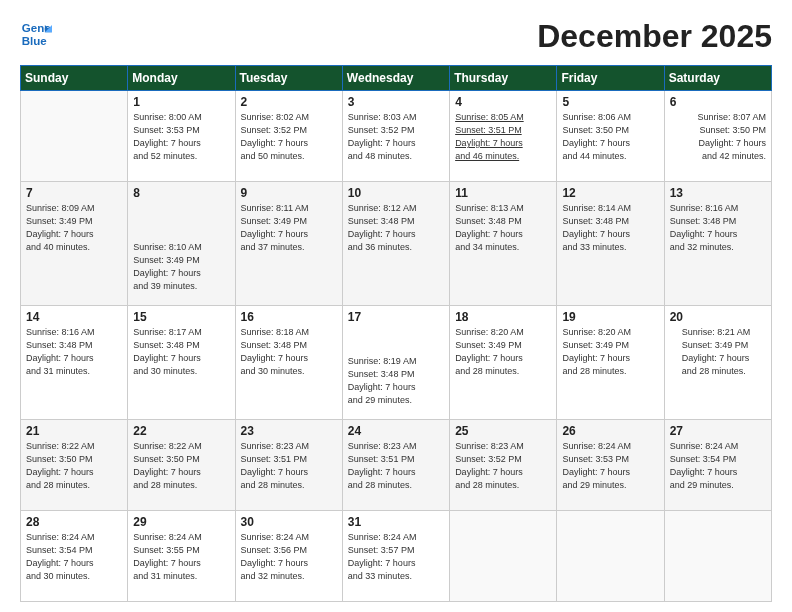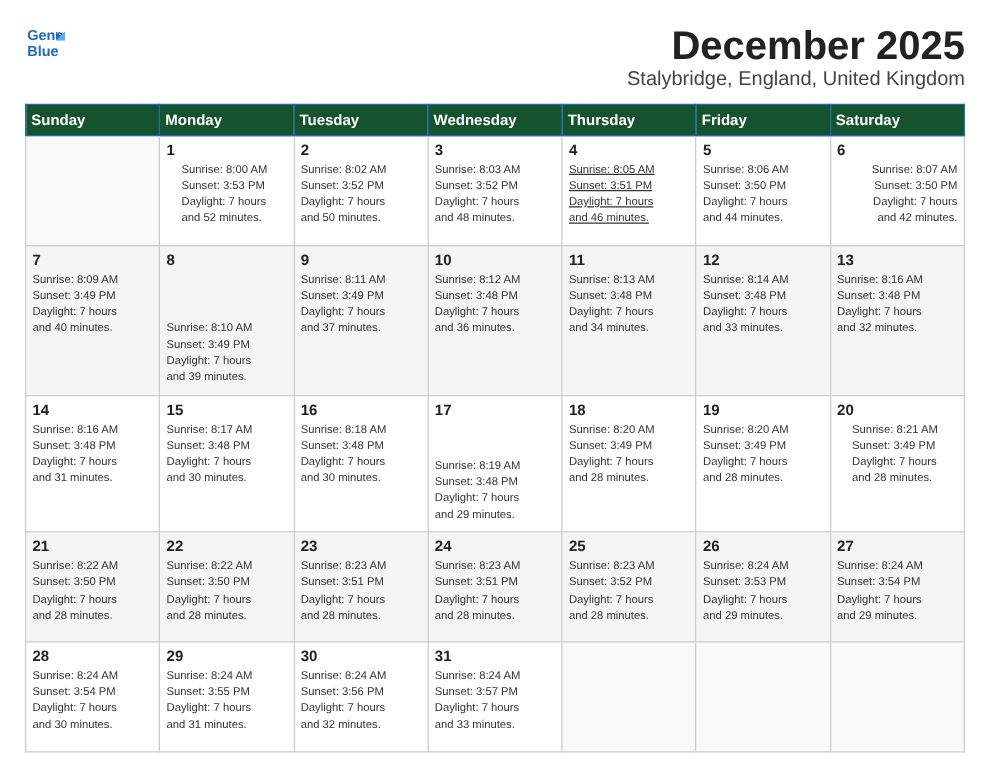--- a/index.html
+++ b/index.html
@@ -26,21 +26,20 @@
     .logo {
       display: flex;
       align-items: center;
       gap: 6px;
     }
     .logo-icon {
       width: 32px;
       height: 32px;
     }
     .title-block {
-      text-align: right;
     }
     .main-title {
       font-size: 32px;
       font-weight: bold;
       color: #222;
     }
     .subtitle {
       font-size: 16px;
       color: #444;
     }
@@ -95,21 +94,20 @@
     <div class="logo">
       <svg class="logo-icon" viewBox="0 0 36 36">
         <text x="2" y="16" font-size="13" font-weight="bold" fill="#1a6bbd">General</text>
         <text x="2" y="30" font-size="13" font-weight="bold" fill="#1a6bbd">Blue</text>
         <polygon points="28,8 36,16 28,16" fill="#1a6bbd"></polygon>
         <polygon points="28,16 36,8 36,16" fill="#5aabff"></polygon>
       </svg>
     </div>
     <div class="title-block">
       <div class="main-title">December 2025</div>
-      <div class="subtitle">Stalybridge, England, United Kingdom</div>
     </div>
   </div>
 
   <table class="calendar">
     <thead>
       <tr>
 
       <th>Sunday</th>
           <th>Monday</th>
           <th>Tuesday</th>
@@ -117,21 +115,21 @@
           <th>Thursday</th>
           <th>Friday</th>
           <th>Saturday</th>
         </tr>
     </thead>
     <tbody id="calendar-body">
     <tr>
           <td class="empty"></td>
           <td>
             <span class="day-num">1</span>
-            <div class="day-info" style="white-space: pre-line; margin-left: 12px;">Sunrise: 8:00 AM
+            <div class="day-info" style="white-space: pre-line;">Sunrise: 8:00 AM
 Sunset: 3:53 PM
 Daylight: 7 hours
 and 52 minutes.</div>
           </td>
           <td>
             <span class="day-num">2</span>
             <div class="day-info" style="white-space: pre-line;">Sunrise: 8:02 AM
 Sunset: 3:52 PM
 Daylight: 7 hours
 and 50 minutes.</div>

